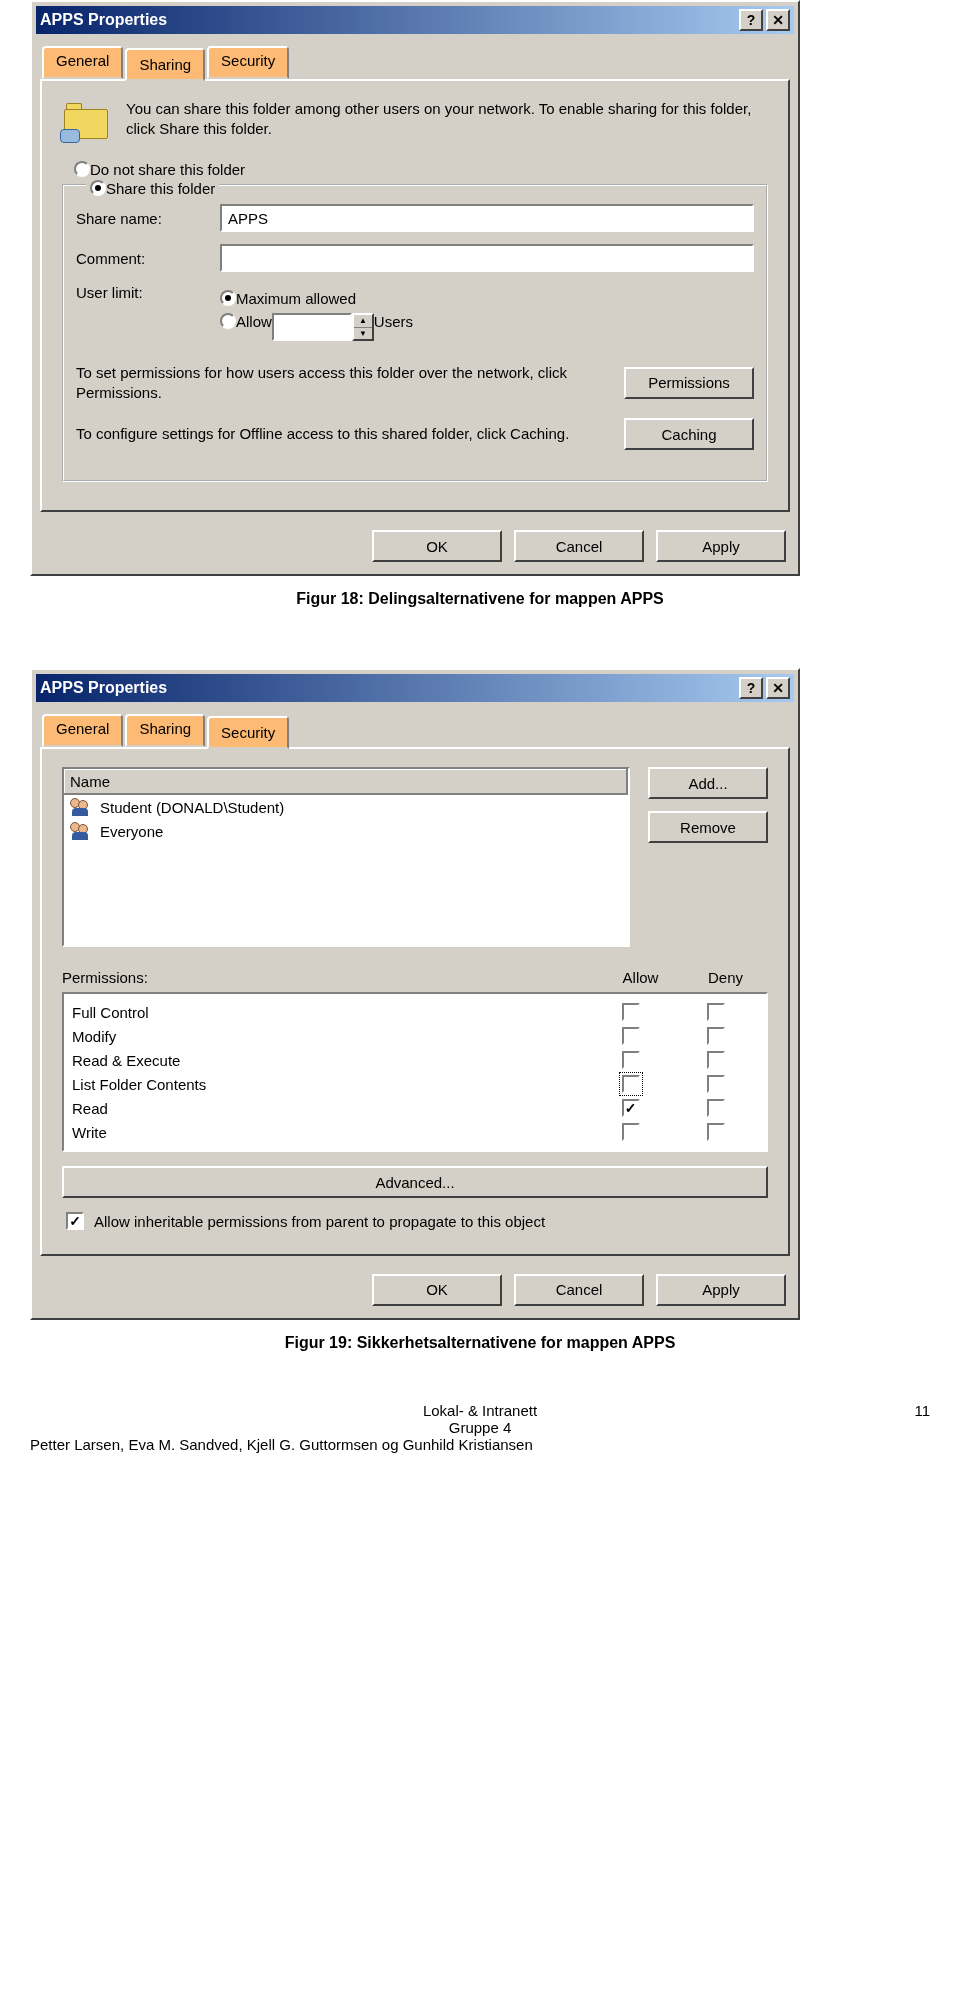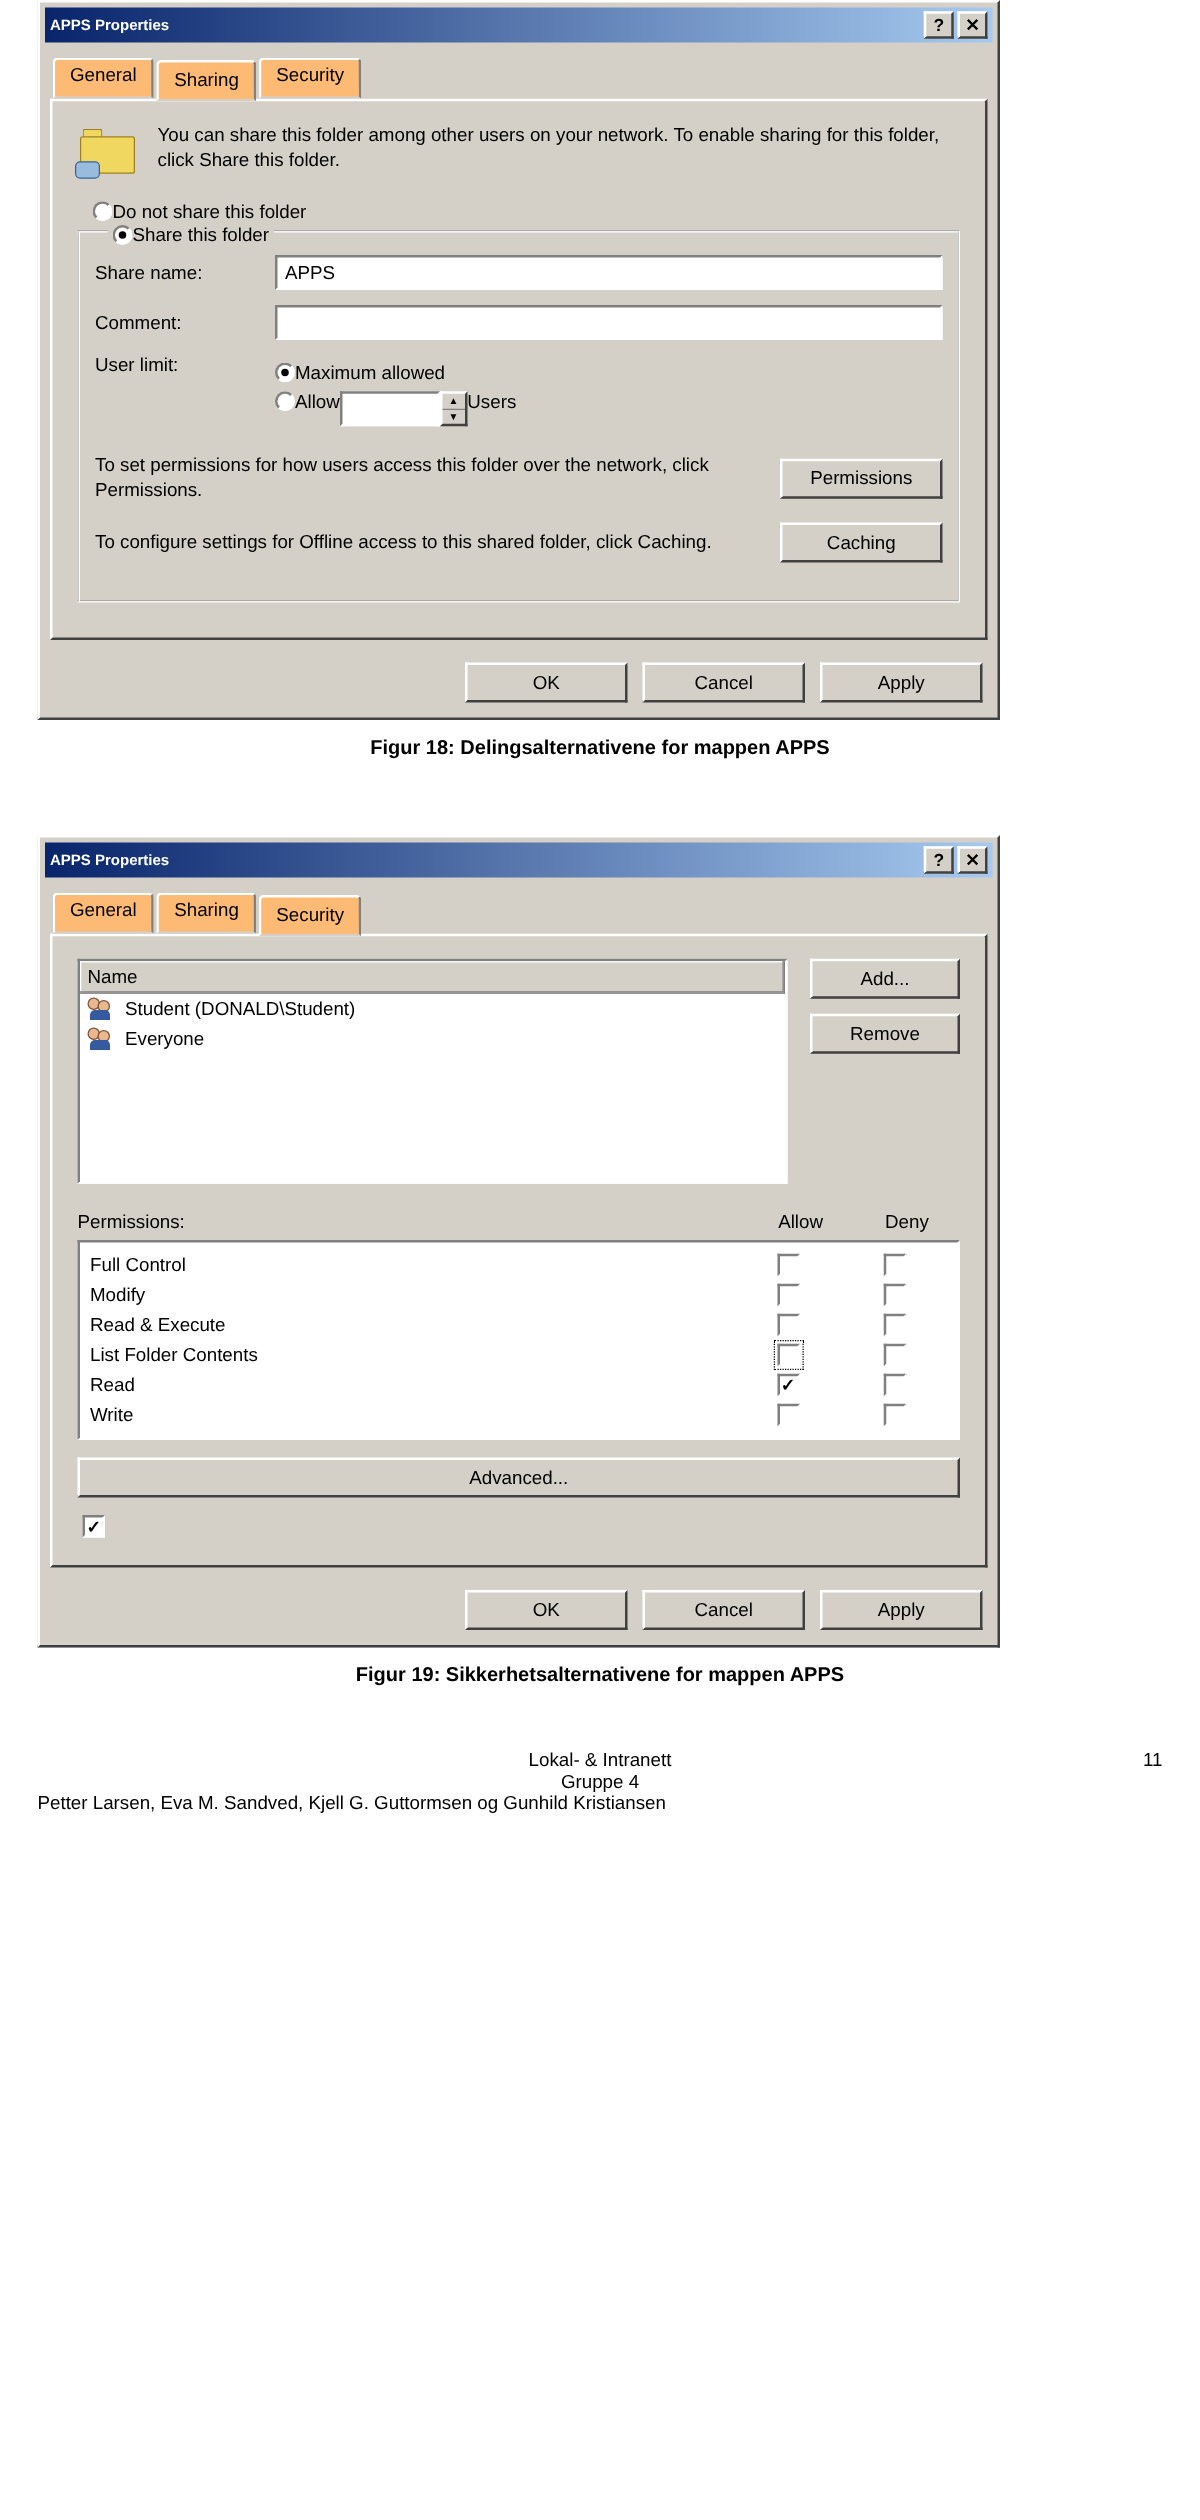--- a/index.html
+++ b/index.html
@@ -27,21 +27,21 @@
     background: linear-gradient(to right, #08246b, #a6caf0);
     display: flex;
     align-items: center;
     padding: 0 4px;
     gap: 3px;
   }
   .titlebar .title {
     color: #fff;
     font-weight: bold;
     flex: 1;
-    font-size: 12px;
+    font-size: 16px;
   }
   .tbtn {
     width: 24px;
     height: 22px;
     background: #d4d0c8;
     border: 2px solid;
     border-color: #fff #404040 #404040 #fff;
     display: flex;
     align-items: center;
     justify-content: center;
@@ -383,20 +383,21 @@
             </span>
           </div>
         </div>
 
     <div style="margin-top:14px;">
       <div class="btn" style="min-width:140px;">Advanced...</div>
     </div>
 
     <div class="inherit-row">
       <div class="chk checked"></div>
+      <div>Allow inheritable permissions from parent to propagate to this object</div>
     </div>
   </div>
   <div class="btn-row">
     <div class="btn">OK</div>
     <div class="btn">Cancel</div>
     <div class="btn">Apply</div>
   </div>
 </div>
 <div class="caption" style="margin-bottom:30px;">Figur 19: Sikkerhetsalternativene for mappen APPS</div>
 

